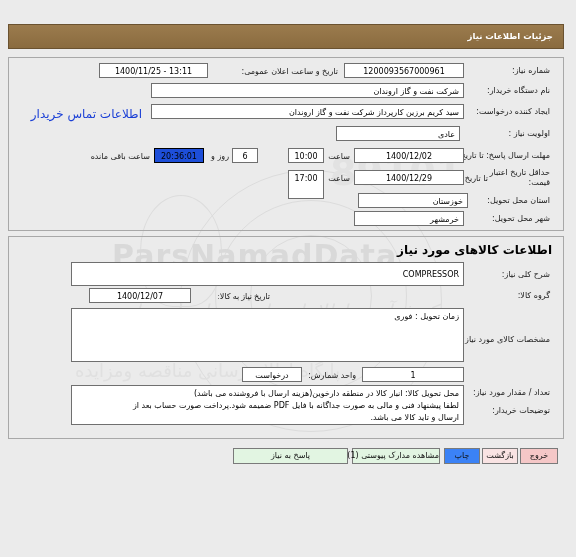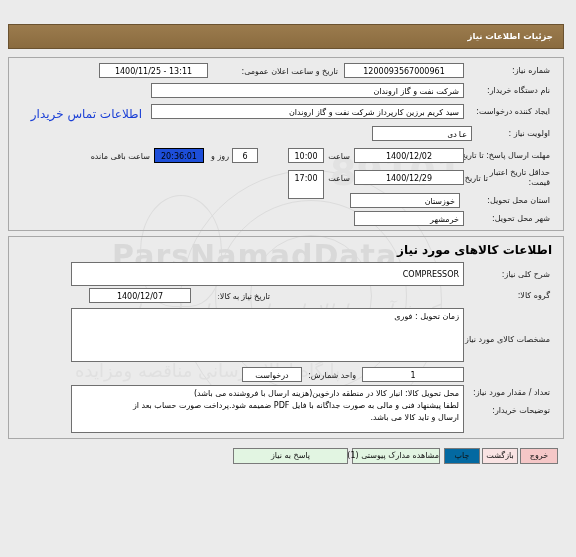--- a/index.html
+++ b/index.html
@@ -119,21 +119,21 @@
     line-height:14px;
     height:16px;
     cursor:pointer;
     white-space:nowrap;
     z-index:3;
     font-family:"DejaVu Sans","Liberation Sans",sans-serif;
   }
   .btn.green{background:#e2f5e2;}
   .btn.pinkish{background:#f9e3e3;}
   .btn.red{background:#f5c7c7;}
-  .btn.plain{background:#0369a1;}
+  .btn.plain{background:#3b82f6;}
 </style>
 </head>
 <body>
 
 <div class="page">
 
   <div class="watermark">
     <div class="wm-arc" style="left:180px;top:170px;width:260px;height:260px;"></div>
     <div class="wm-arc" style="left:215px;top:200px;width:190px;height:190px;"></div>
     <div class="wm-arc" style="left:250px;top:235px;width:120px;height:120px;"></div>
@@ -156,40 +156,40 @@
   <div class="fld center ltr" style="right:368px;top:63px;width:109px;height:15px;">1400/11/25 - 13:11</div>
 
   <div class="lbl" style="right:26px;top:86px;width:82px;">نام دستگاه خریدار:</div>
   <div class="fld" style="right:112px;top:83px;width:313px;height:15px;">شرکت نفت و گاز اروندان</div>
 
   <div class="lbl" style="right:26px;top:107px;width:82px;">ایجاد کننده درخواست:</div>
   <div class="fld" style="right:112px;top:104px;width:313px;height:15px;">سید کریم برزین کارپرداز شرکت نفت و گاز اروندان</div>
   <a class="link" style="right:434px;top:107px;">اطلاعات تماس خریدار</a>
 
   <div class="lbl" style="right:26px;top:129px;width:82px;">اولویت نیاز :</div>
-  <div class="fld" style="right:104px;top:126px;width:100px;height:15px;font-family:Liberation Mono, monospace;">عادی</div>
+  <div class="fld" style="right:116px;top:126px;width:124px;height:15px;">عادی</div>
 
   <div class="lbl" style="right:26px;top:151px;width:86px;">مهلت ارسال پاسخ: تا تاریخ :</div>
   <div class="fld center ltr" style="right:112px;top:148px;width:110px;height:15px;">1400/12/02</div>
   <div class="inline-lbl" style="right:226px;top:151px;">ساعت</div>
   <div class="fld center ltr" style="right:252px;top:148px;width:36px;height:15px;">10:00</div>
 
   <div class="fld center ltr" style="right:318px;top:148px;width:26px;height:15px;">6</div>
   <div class="inline-lbl" style="right:347px;top:151px;">روز و</div>
   <div class="fld khaki center ltr" style="right:372px;top:148px;width:50px;height:15px;">20:36:01</div>
   <div class="inline-lbl" style="right:426px;top:151px;">ساعت باقی مانده</div>
 
   <div class="lbl wrap" style="right:26px;top:168px;width:62px;line-height:10px;">حداقل تاریخ اعتبار قیمت:</div>
   <div class="inline-lbl" style="right:88px;top:173px;">تا تاریخ :</div>
   <div class="fld center ltr" style="right:112px;top:170px;width:110px;height:15px;">1400/12/29</div>
   <div class="inline-lbl" style="right:226px;top:173px;">ساعت</div>
   <div class="fld center ltr" style="right:252px;top:170px;width:36px;height:29px;">17:00</div>
 
   <div class="lbl" style="right:26px;top:196px;width:82px;">استان محل تحویل:</div>
-  <div class="fld" style="right:116px;top:193px;width:110px;height:15px;">خوزستان</div>
+  <div class="fld" style="right:108px;top:193px;width:110px;height:15px;">خوزستان</div>
 
   <div class="lbl" style="right:26px;top:214px;width:82px;">شهر محل تحویل:</div>
   <div class="fld" style="right:112px;top:211px;width:110px;height:15px;">خرمشهر</div>
 
   <div class="panel" id="panel-goods"></div>
 
   <div class="sect-title" style="right:24px;top:243px;">اطلاعات کالاهای مورد نیاز</div>
 
   <div class="lbl" style="right:26px;top:270px;width:82px;">شرح کلی نیاز:</div>
   <div class="fld" style="right:112px;top:262px;width:393px;height:24px;line-height:22px;">COMPRESSOR</div>
@@ -200,21 +200,21 @@
 
   <div class="lbl" style="right:26px;top:335px;width:92px;">مشخصات کالای مورد نیاز:</div>
   <div class="fld tall" style="right:112px;top:308px;width:393px;height:54px;">زمان تحویل : فوری</div>
 
   <div class="lbl" style="right:26px;top:388px;width:92px;">تعداد / مقدار مورد نیاز:</div>
   <div class="fld center ltr" style="right:112px;top:367px;width:102px;height:15px;">1</div>
   <div class="inline-lbl" style="right:220px;top:370px;">واحد شمارش:</div>
   <div class="fld center" style="right:274px;top:367px;width:60px;height:15px;">درخواست</div>
 
   <div class="lbl" style="right:26px;top:406px;width:92px;">توضیحات خریدار:</div>
-  <div class="fld tall" style="right:112px;top:385px;width:393px;height:48px;line-height:12px;">
+  <div class="fld tall" style="right:112px;top:385px;width:393px;height:40px;line-height:12px;">
     <div>محل تحویل کالا: انبار کالا در منطقه دارخوین(هزینه ارسال با فروشنده می باشد)</div>
     <div>لطفا پیشنهاد فنی و مالی به صورت جداگانه با فایل  PDF  ضمیمه شود.پرداخت صورت حساب بعد از</div>
     <div>ارسال و تاید کالا می باشد.</div>
   </div>
 
   <div class="btn green" style="right:228px;top:448px;width:115px;">پاسخ به نیاز</div>
   <div class="btn green" style="right:136px;top:448px;width:88px;">مشاهده مدارک پیوستی (1)</div>
   <div class="btn plain" style="right:96px;top:448px;width:36px;">چاپ</div>
   <div class="btn pinkish" style="right:58px;top:448px;width:36px;">بازگشت</div>
   <div class="btn red" style="right:18px;top:448px;width:38px;">خروج</div>

